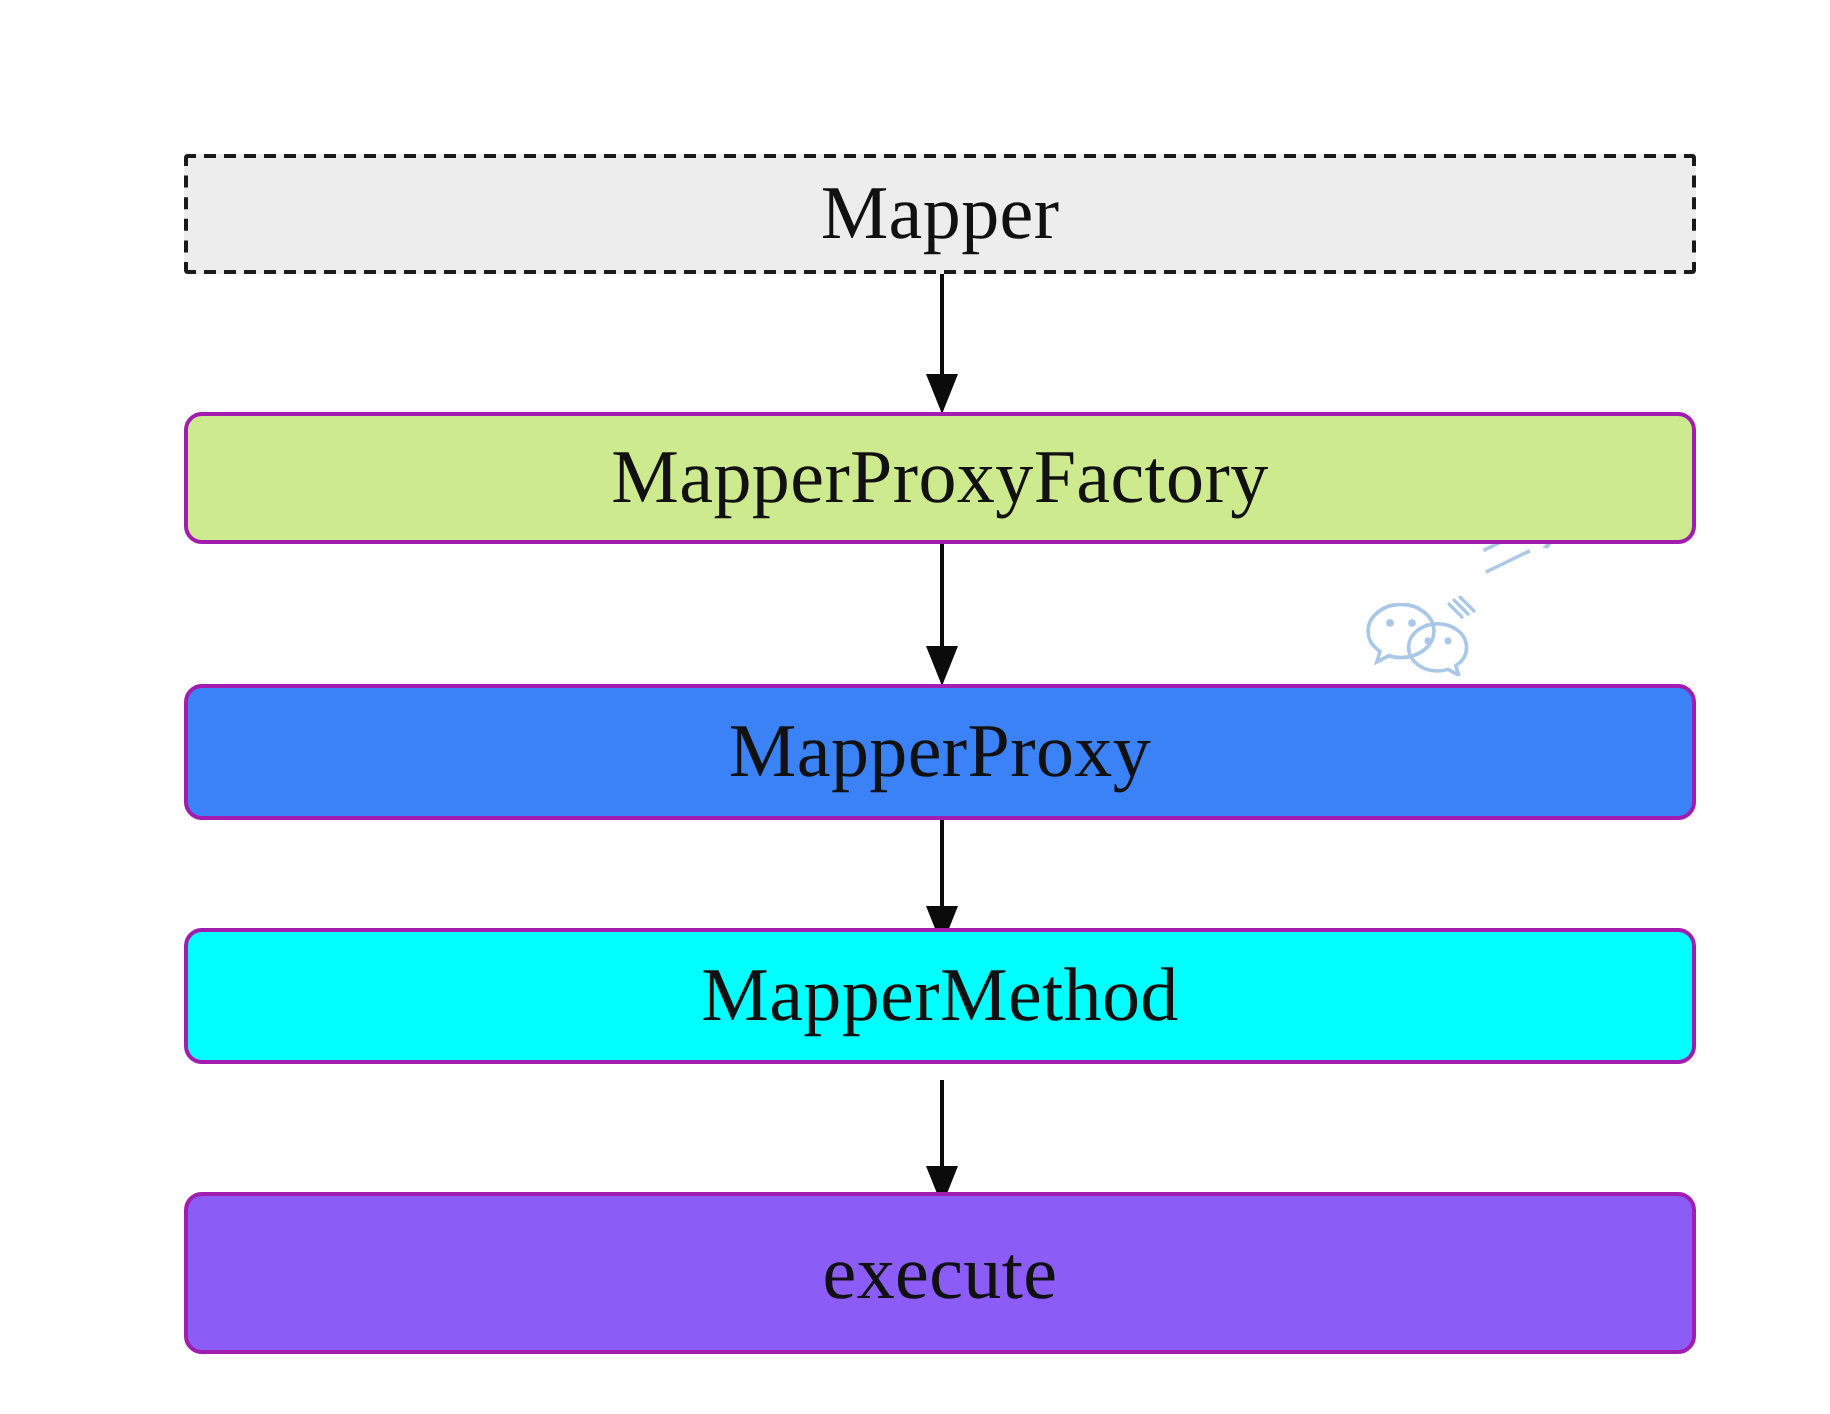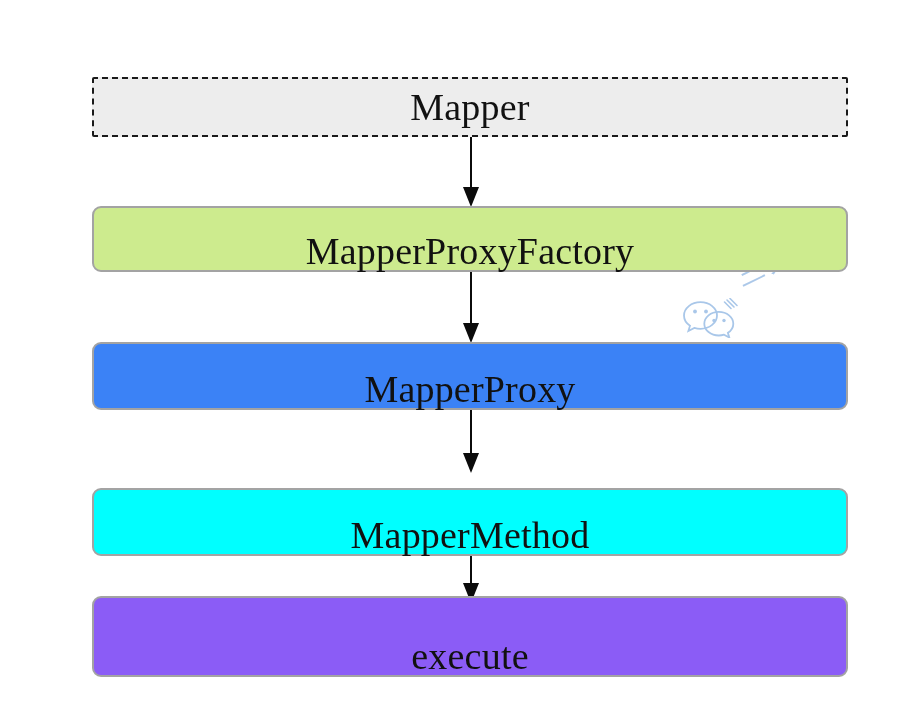--- a/index.html
+++ b/index.html
@@ -40,39 +40,38 @@
 
   .node.interface-node {
     top: 77px;
     height: 60px;
     background: #ededed;
     border: 2px dashed #1a1a1a;
     border-radius: 2px;
   }
 
   .node.solid-node {
-    border: 2px solid #a3a3a3;
+    border: 2px solid #a21caf;
     border-radius: 9px;
-    align-items: flex-end;
   }
 
   .node-factory {
     top: 206px;
     height: 66px;
     background: #cdeb8e;
   }
 
   .node-proxy {
     top: 342px;
     height: 68px;
     background: #3b82f6;
   }
 
   .node-method {
-    top: 488px;
+    top: 464px;
     height: 68px;
     background: #00ffff;
   }
 
   .node-execute {
     top: 596px;
     height: 81px;
     background: #8b5cf6;
   }
 

